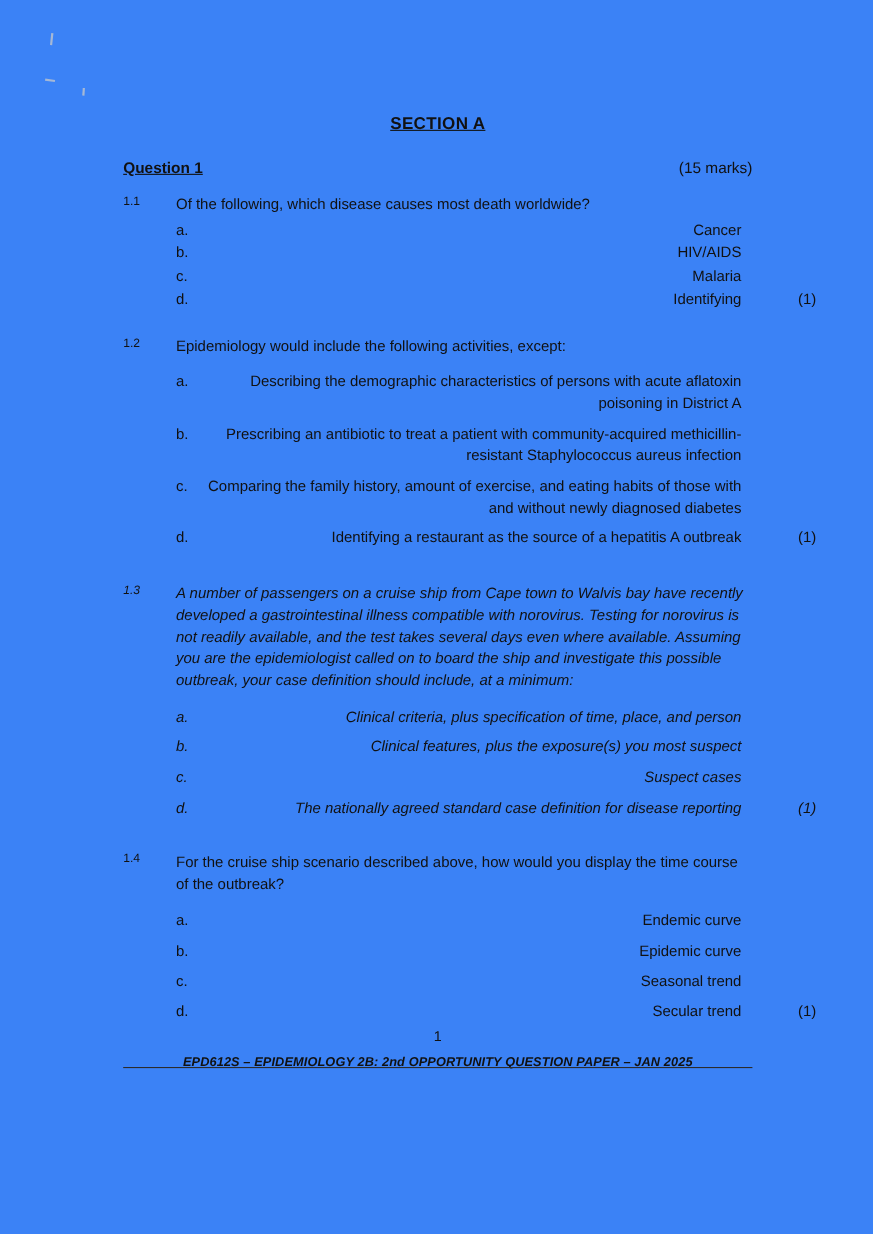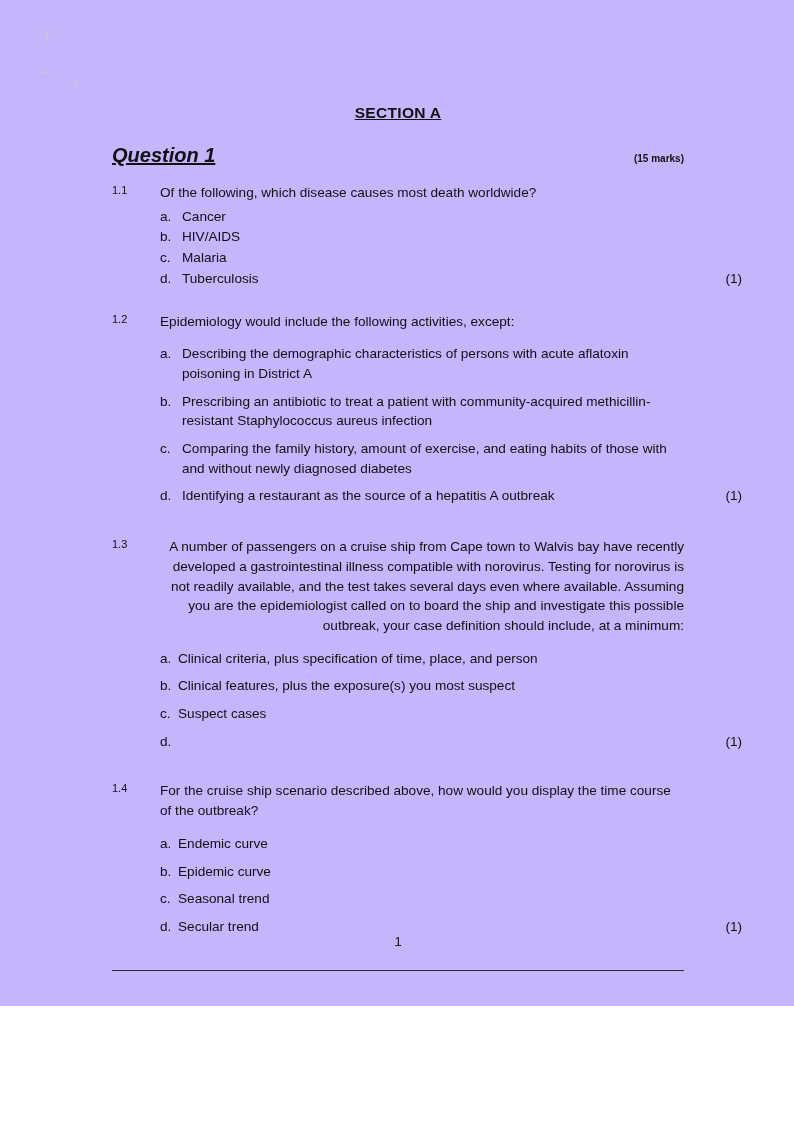--- a/index.html
+++ b/index.html
@@ -12,22 +12,22 @@
     background: #ffffff;
     font-family: "Liberation Sans", sans-serif;
     color: #111111;
     position: relative;
     overflow: hidden;
   }
   .page {
     position: absolute;
     left: 0; top: 0;
     width: 794px;
-    height: 1006px;
-    background: #c4b5fd;
+    height: 1122px;
+    background: #3b82f6;
   }
   
   .scan-mark {
     position: absolute;
     background: #c9c9c9;
     opacity: .75;
   }
   .scan-mark.m1 { left: 46px; top: 30px; width: 2px; height: 11px; transform: rotate(6deg); }
   .scan-mark.m2 { left: 41px; top: 72px; width: 9px; height: 2px; transform: rotate(8deg); }
   .scan-mark.m3 { left: 75px; top: 80px; width: 2px; height: 7px; transform: rotate(4deg); }
@@ -49,27 +49,26 @@
   }
 
   .qrow {
     display: flex;
     justify-content: space-between;
     align-items: baseline;
     margin-bottom: 16px;
   }
   .qtitle {
     font-weight: bold;
-    font-size: 20px;
+    font-size: 14px;
     text-decoration: underline;
-    font-style: italic;
   }
   .qmarks {
-    font-weight: bold;
-    font-size: 10px;
+    font-weight: normal;
+    font-size: 14px;
   }
 
   .instruction {
     font-weight: bold;
     font-style: italic;
     font-size: 14px;
     line-height: 1.42;
     margin-bottom: 22px;
     width: 576px;
   }
@@ -91,21 +90,20 @@
   }
   .stem {
     margin: 0 0 4px 0;
   }
   .stem.gap {
     margin-bottom: 13px;
   }
   .stem-long {
     margin: 0 0 13px 0;
     width: 100%;
-    text-align: right;
   }
 
   ul.opts {
     list-style: none;
     margin: 0;
     padding: 0;
   }
   ul.opts li {
     display: flex;
     margin-bottom: 1px;
@@ -118,20 +116,21 @@
     width: 22px;
   }
   .olabel.tight {
     flex: 0 0 18px;
     width: 18px;
   }
   .otext {
     flex: 1 1 auto;
     position: relative;
     padding-right: 10px;
+    text-align: right;
   }
   .indent-1 { margin-left: 26px; }
   .indent-2 { margin-left: 0px; }
 
   .mark {
     position: absolute;
     right: -58px;
     top: 0;
     font-size: 13.6px;
   }
@@ -202,21 +201,21 @@
             <span class="olabel">b.</span>
             <span class="otext">HIV/AIDS</span>
           </li>
           <li>
             <span class="olabel">c.</span>
             <span class="otext">Malaria</span>
           </li>
           <li>
             <span class="olabel">d.</span>
             <span class="otext">
-              <span>Tuberculosis</span>
+              <span>Identifying</span>
               <span class="mark">(1)</span>
             </span>
           </li>
         </ul>
       </div>
     </div>
 
     <div class="question block" style="margin-bottom:23px;">
       <div class="qnum">1.2</div>
       <div class="qbody">
@@ -240,40 +239,41 @@
             <span class="olabel">d.</span>
             <span class="otext">
               <span>Identifying a restaurant as the source of a hepatitis A outbreak</span>
               <span class="mark">(1)</span>
             </span>
           </li>
         </ul>
       </div>
     </div>
 
-    <div class="question block" style="margin-bottom:22px;">
+    <div class="question block" style="margin-bottom:22px;font-style:italic;">
       <div class="qnum">1.3</div>
       <div class="qbody">
         <p class="stem-long">A number of passengers on a cruise ship from Cape town to Walvis bay have recently developed a gastrointestinal illness compatible with norovirus. Testing for norovirus is not readily available, and the test takes several days even where available. Assuming you are the epidemiologist called on to board the ship and investigate this possible outbreak, your case definition should include, at a minimum:</p>
         <ul class="opts spaced indent-2">
           <li>
             <span class="olabel tight">a.</span>
             <span class="otext">Clinical criteria, plus specification of time, place, and person</span>
           </li>
           <li>
             <span class="olabel tight">b.</span>
             <span class="otext">Clinical features, plus the exposure(s) you most suspect</span>
           </li>
           <li>
             <span class="olabel tight">c.</span>
             <span class="otext">Suspect cases</span>
           </li>
           <li>
             <span class="olabel tight">d.</span>
             <span class="otext">
+              <span>The nationally agreed standard case definition for disease reporting</span>
               <span class="mark">(1)</span>
             </span>
           </li>
         </ul>
       </div>
     </div>
 
     <div class="question block">
       <div class="qnum">1.4</div>
       <div class="qbody">
@@ -296,16 +296,17 @@
             <span class="otext">
               <span>Secular trend</span>
               <span class="mark">(1)</span>
             </span>
           </li>
         </ul>
       </div>
     </div>
 
     <div class="page-number">1</div>
+    <div class="footer-text">EPD612S – EPIDEMIOLOGY 2B:  2nd OPPORTUNITY QUESTION PAPER – JAN 2025</div>
     <div class="footer-rule"></div>
 
   </div>
 </div>
 
 </body></html>

